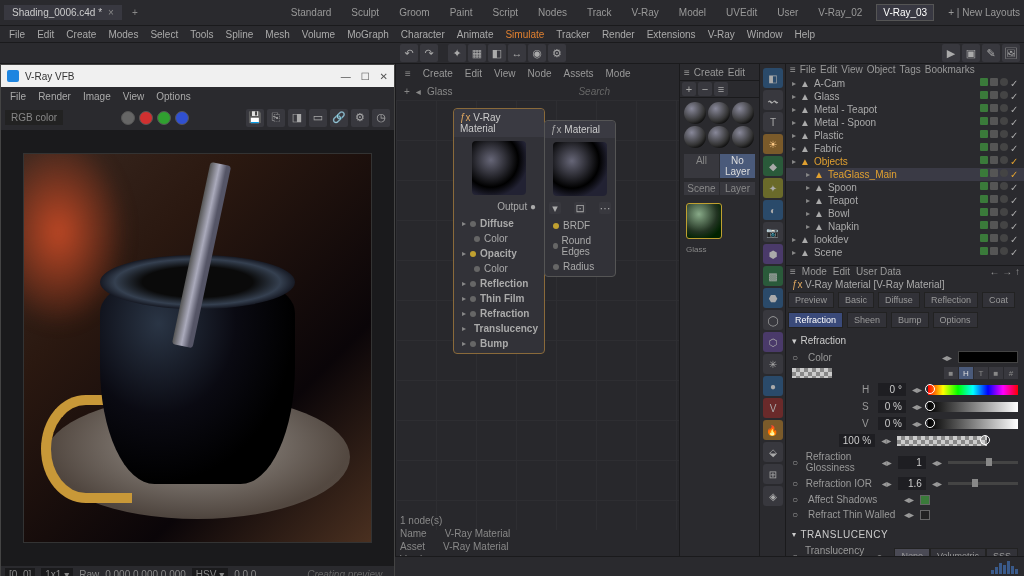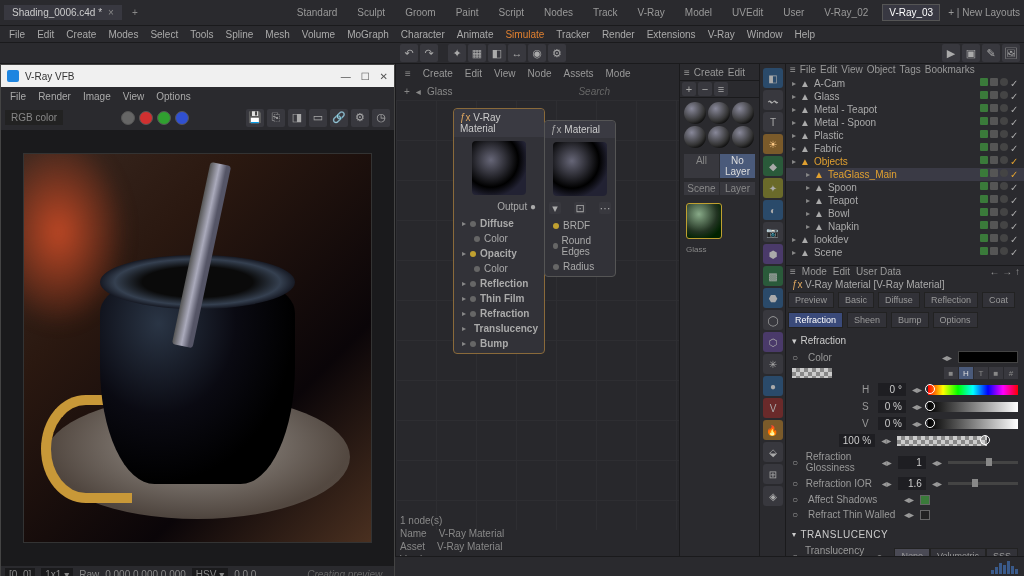--- a/index.html
+++ b/index.html
@@ -48,21 +48,21 @@
 .node-box.plain{border-color:#555}
 .node-title{padding:3px 6px;background:#3a3a42;color:#ccc;border-radius:4px 4px 0 0}
 .node-preview{width:54px;height:54px;margin:4px auto;background:radial-gradient(circle at 35% 35%,#667 0%,#000 55%,#223 75%);border-radius:4px}
 .node-output{text-align:right;padding:2px 8px;color:#aaa}
 .node-ports{padding:2px 0}
 .node-port{padding:2px 8px;color:#aaa;display:flex;align-items:center;gap:4px;cursor:pointer}
 .port-dot{width:6px;height:6px;border-radius:50%;background:#666}
 .port-dot.on{background:#c0a030}
 .arrow{color:#888;font-size:8px}
 .node-info{position:absolute;bottom:18px;left:4px;font-size:9px;color:#888;line-height:13px}
-.node-info-row{display:flex;gap:12px}
+.node-info-row{display:flex;gap:18px}
 .node-btm-toolbar{position:absolute;bottom:0;left:0;right:0;height:18px;display:flex;align-items:center;gap:2px;padding:0 4px;border-top:1px solid #1a1a1c}
 
 .asset-col{position:absolute;left:679px;top:0;width:80px;height:520px;background:#2a2a2e;border-left:1px solid #1a1a1c}
 .asset-header{height:16px;display:flex;align-items:center;padding:0 4px;gap:4px;color:#999;font-size:9px}
 .sphere-grid{display:flex;flex-wrap:wrap;gap:2px;padding:4px}
 .sphere{width:22px;height:22px;border-radius:50%;background:radial-gradient(circle at 35% 30%,#889 0%,#333 60%,#000 85%)}
 .filter-btns{display:flex;gap:1px;padding:2px 4px;font-size:8px}
 .filter-btn{flex:1;background:#38383e;padding:1px 2px;text-align:center;color:#888}
 .filter-btn.on{background:#4a5a7a;color:#ddd}
 .mat-preview{width:36px;height:36px;margin:6px;background:radial-gradient(circle at 35% 30%,#8a8 0%,#232 55%,#020 80%);border:1px solid #c0a030;border-radius:3px}
@@ -129,21 +129,21 @@
       <span class="layout-tab">Paint</span>
       <span class="layout-tab">Script</span>
       <span class="layout-tab">Nodes</span>
       <span class="layout-tab">Track</span>
       <span class="layout-tab">V-Ray</span>
       <span class="layout-tab">Model</span>
       <span class="layout-tab">UVEdit</span>
       <span class="layout-tab">User</span>
       <span class="layout-tab">V-Ray_02</span>
       <span class="layout-tab active">V-Ray_03</span>
-      <span style="">+ | New Layouts</span>
+      <span style="margin-left: 6px;">+ | New Layouts</span>
     </div>
 </div>
 
 <div class="menu-bar" id="mainmenu">
     <span class="menu-item">File</span>
     <span class="menu-item">Edit</span>
     <span class="menu-item">Create</span>
     <span class="menu-item">Modes</span>
     <span class="menu-item">Select</span>
     <span class="menu-item">Tools</span>

